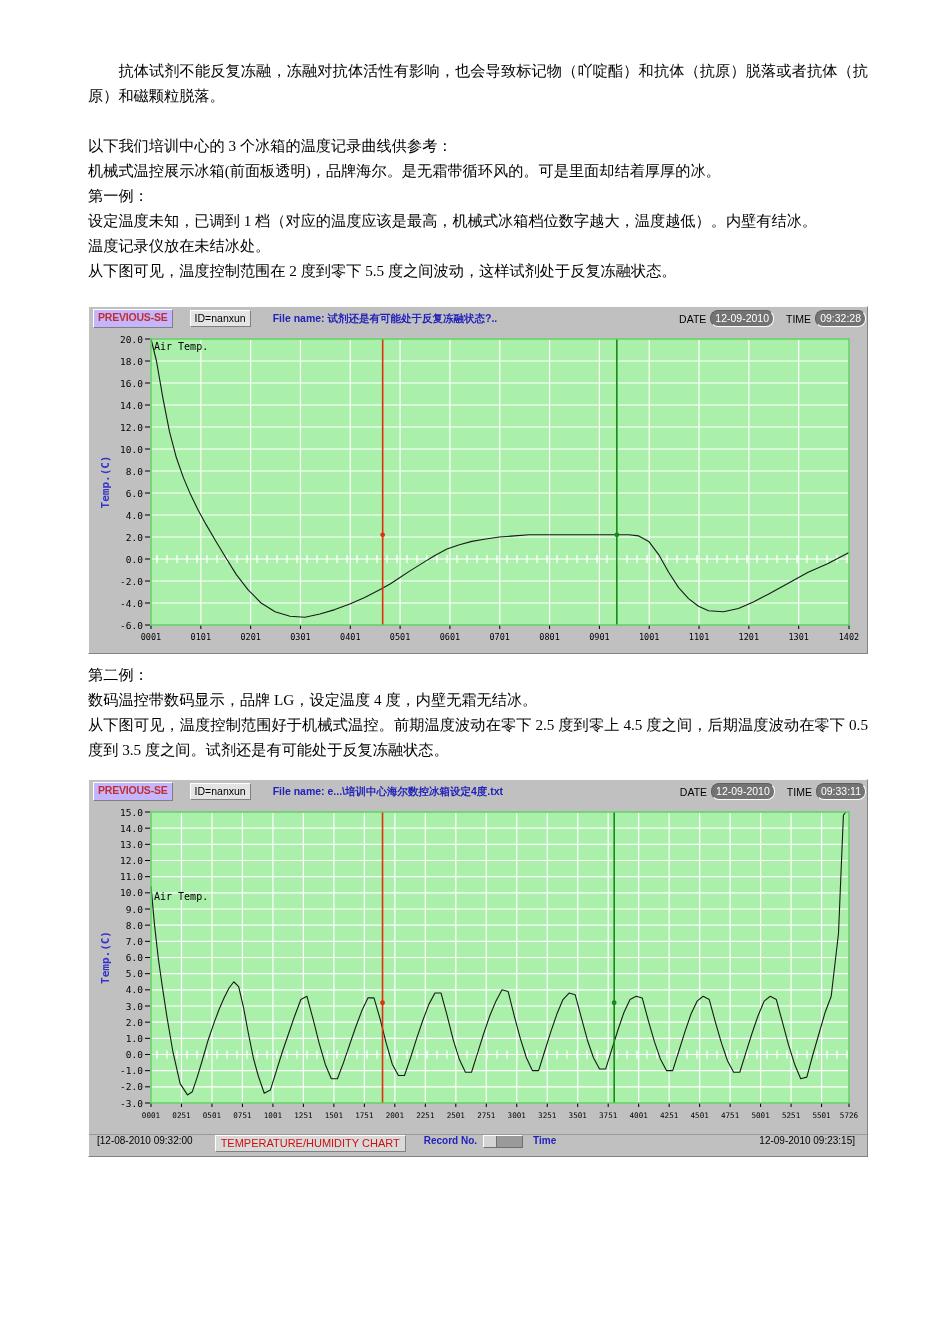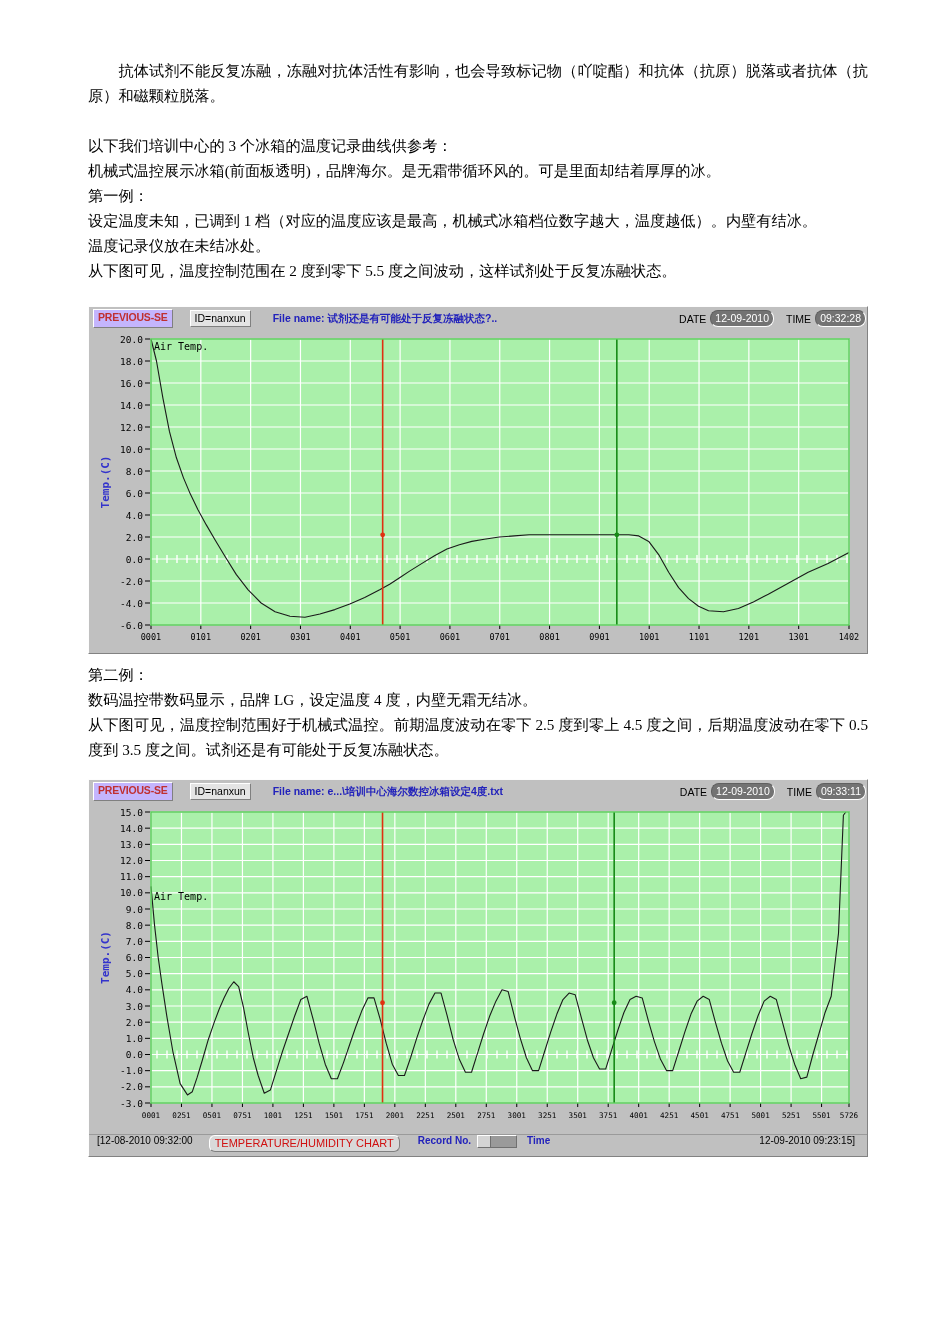--- a/index.html
+++ b/index.html
@@ -155,24 +155,23 @@
   }
   .st-title {
     font-size: 11px;
     color: #d01010;
     background: #d9d9d9;
     border-top: 1px solid #ffffff;
     border-left: 1px solid #ffffff;
     border-right: 1px solid #808080;
     border-bottom: 1px solid #808080;
     padding: 1px 5px 2px 5px;
-    margin-left: 16px;
+    margin-left: 22px;
     white-space: nowrap;
     line-height: 12px;
-    border-radius: 6px;
   }
   .st-recno {
     font-size: 10px;
     font-weight: bold;
     color: #2222bb;
     margin-left: 18px;
     white-space: nowrap;
     font-family: "Liberation Sans", "DejaVu Sans", sans-serif;
   }
   .scroll-mini {

